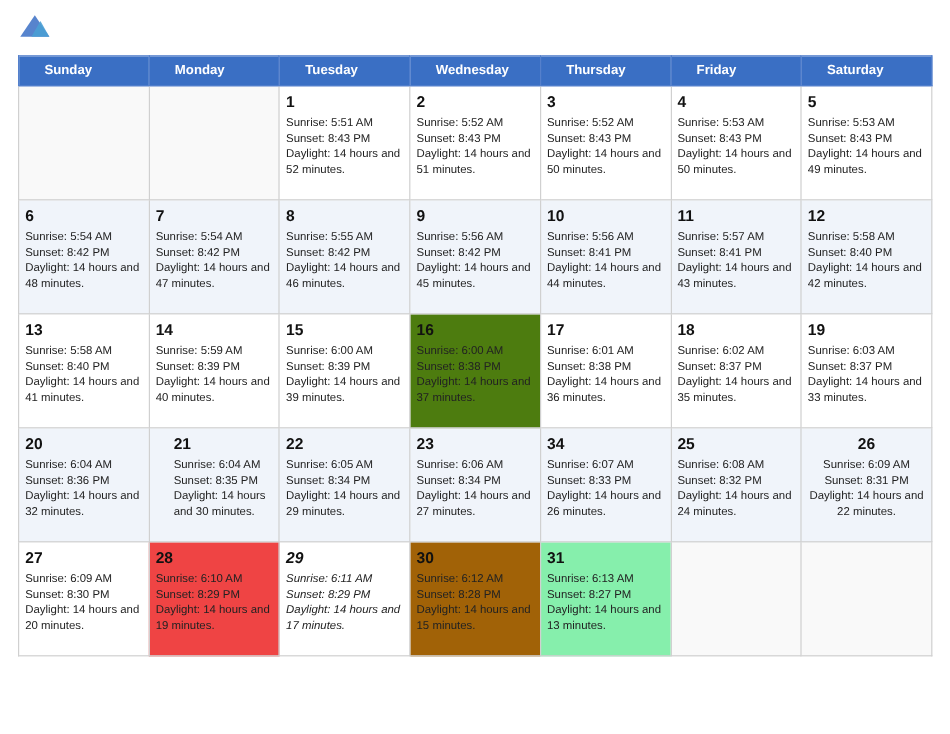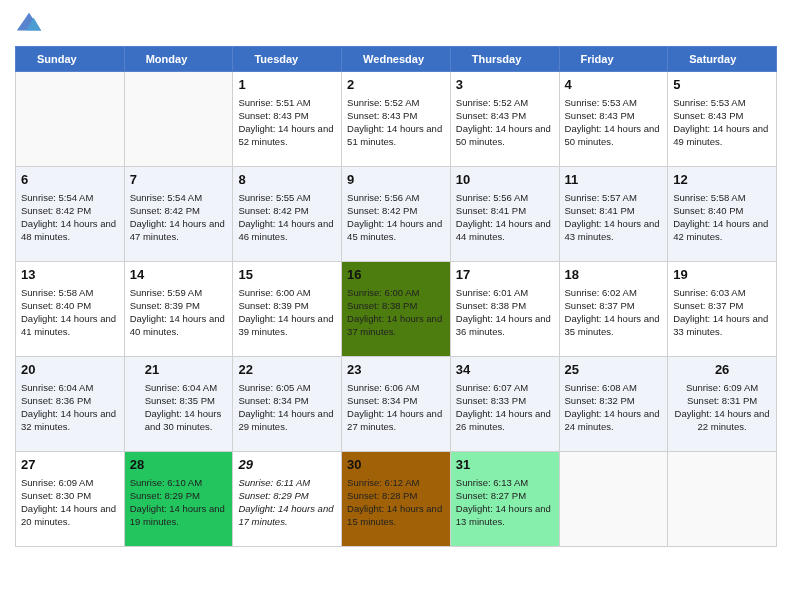--- a/index.html
+++ b/index.html
@@ -231,21 +231,21 @@
         <td style="background: rgb(240, 244, 250); text-align: center;">
           <span class="day-num">26</span>
           <div class="cell-text">Sunrise: 6:09 AM<br>Sunset: 8:31 PM<br>Daylight: 14 hours and 22 minutes.</div>
         </td>
       </tr>
       <tr>
         <td style="background: rgb(255, 255, 255);">
           <span class="day-num">27</span>
           <div class="cell-text">Sunrise: 6:09 AM<br>Sunset: 8:30 PM<br>Daylight: 14 hours and 20 minutes.</div>
         </td>
-        <td style="background: #22c55e;">
+        <td style="background: #ef4444;">
           <span class="day-num">28</span>
           <div class="cell-text">Sunrise: 6:10 AM<br>Sunset: 8:29 PM<br>Daylight: 14 hours and 19 minutes.</div>
         </td>
         <td style="background: rgb(255, 255, 255); font-style: italic;">
           <span class="day-num">29</span>
           <div class="cell-text">Sunrise: 6:11 AM<br>Sunset: 8:29 PM<br>Daylight: 14 hours and 17 minutes.</div>
         </td>
         <td style="background: #a16207;">
           <span class="day-num">30</span>
           <div class="cell-text">Sunrise: 6:12 AM<br>Sunset: 8:28 PM<br>Daylight: 14 hours and 15 minutes.</div>

